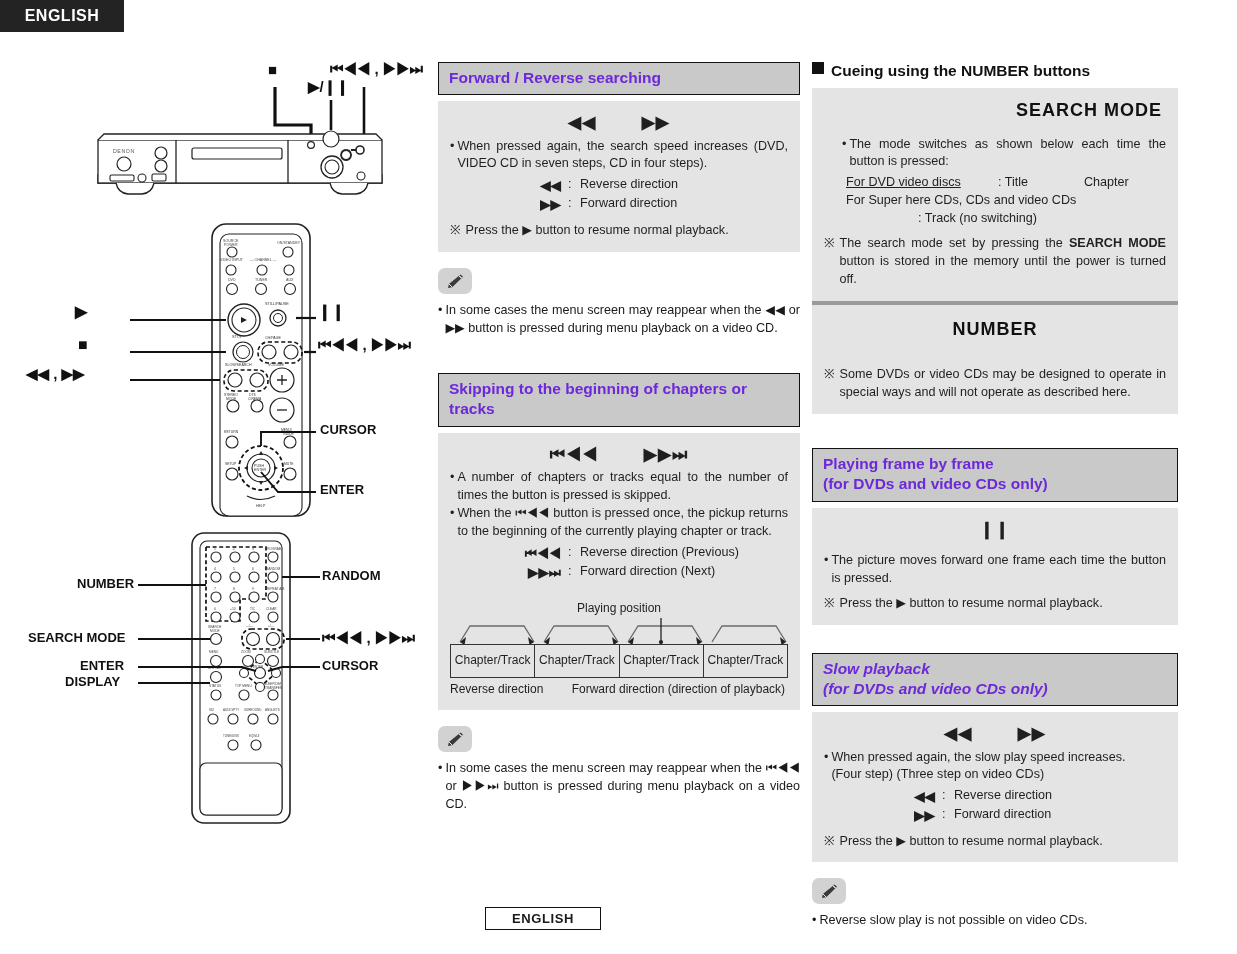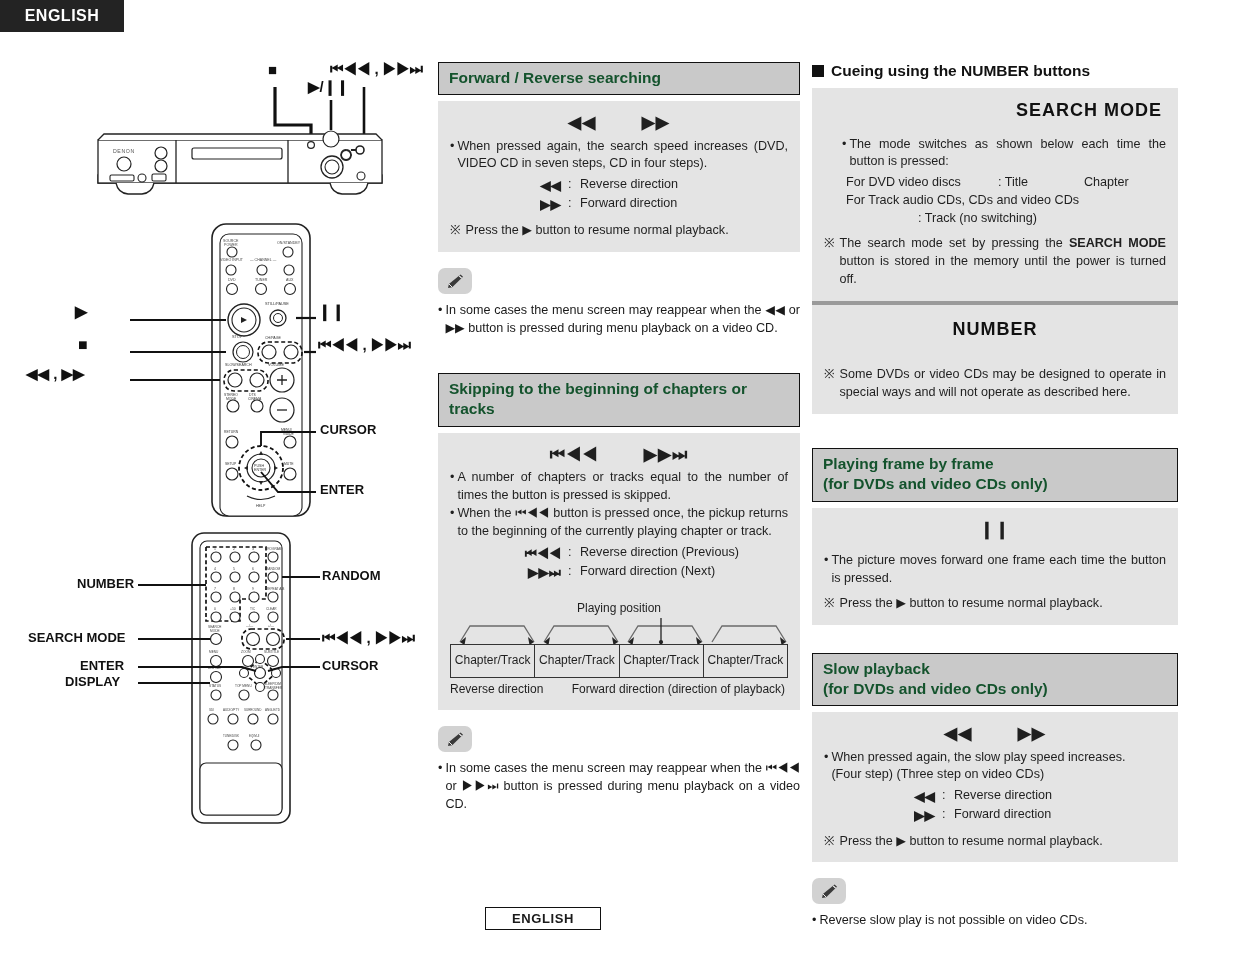--- a/index.html
+++ b/index.html
@@ -27,26 +27,26 @@
 
   .col-left  { position:absolute; left:20px;  top:55px; width:400px; height:800px; }
   .col-mid   { position:absolute; left:438px; top:62px; width:362px; }
   .col-right { position:absolute; left:812px; top:62px; width:366px; }
 
   
   .sec-head{
     background:#c9c9c9;
     border:1.6px solid #111;
     padding:5px 10px 6px 10px;
-    font-size:15.5px; font-weight:bold; color:#14532d;
+    font-size:15.5px; font-weight:bold; color:#6d28d9;
     line-height:1.32;
   }
   .sq-head{
     font-size:15.5px; font-weight:bold; color:#111;
-    display:flex; align-items:center; gap:7px; margin-bottom:8px;
+    display:flex; align-items:flex-start; gap:7px; margin-bottom:8px;
   }
   .sq-head .sq{
     display:inline-block; width:12px; height:12px; background:#111;
   }
 
   
   .panel{
     background:#e4e4e4;
     padding:10px 12px 12px 12px;
     font-size:12.6px; line-height:1.42; color:#1f1f1f;
@@ -95,21 +95,21 @@
     text-align:center; font-weight:bold; font-size:18px;
     letter-spacing:1px; color:#111;
   }
   .right-title{
     text-align:right; font-weight:bold; font-size:18px;
     letter-spacing:1px; color:#111; padding-right:4px;
   }
 
   .mode-list{ margin-left:22px; margin-top:3px; font-size:12.6px; }
   .mode-row{ display:flex; }
-  .mode-row .nm{ width:152px; }
+  .mode-row .nm{ width:152px;text-decoration:underline; }
   .mode-row .a{ width:86px; }
   .mode-row .b{ }
   .mode-indent{ margin-left:72px; }
 
   
   .ill{ position:absolute; }
   .cal{
     position:absolute; font-size:13px; font-weight:bold; color:#111;
     white-space:nowrap;
   }
@@ -512,21 +512,21 @@
         <span class="dot">•</span>
         <span class="txt just">The mode switches as shown below each time the button is pressed:</span>
       </div>
 
       <div class="mode-list">
         <div class="mode-row">
           <span class="nm">For DVD video discs</span>
           <span class="a">: Title</span>
           <span class="b">Chapter</span>
         </div>
-        <div>For Track audio CDs, CDs and video CDs</div>
+        <div>For Super here CDs, CDs and video CDs</div>
         <div class="mode-indent">: Track (no switching)</div>
       </div>
 
       <div class="note-line">
         <span class="mk">※</span>
         <span class="just">
           <span>The search mode set by pressing the </span><span style="font-weight:bold;">SEARCH MODE</span><span> button is stored in the memory until the power is turned off.</span>
         </span>
       </div>
 
@@ -552,21 +552,21 @@
       <div class="bullet">
         <span class="dot">•</span>
         <span class="txt just">The picture moves forward one frame each time the button is pressed.</span>
       </div>
       <div class="note-line">
         <span class="mk">※</span>
         <span>Press the ▶ button to resume normal playback.</span>
       </div>
     </div>
 
-    <div class="sec-head" style="margin-top:28px;">
+    <div class="sec-head" style="margin-top:28px;font-style:italic;">
       <div>Slow playback</div>
       <div>(for DVDs and video CDs only)</div>
     </div>
 
     <div class="panel" style="margin-top:6px;">
       <div class="icon-row">
         <span class="sym-b">◀◀</span>
         <span class="spacer"></span>
         <span class="sym-b">▶▶</span>
       </div>

